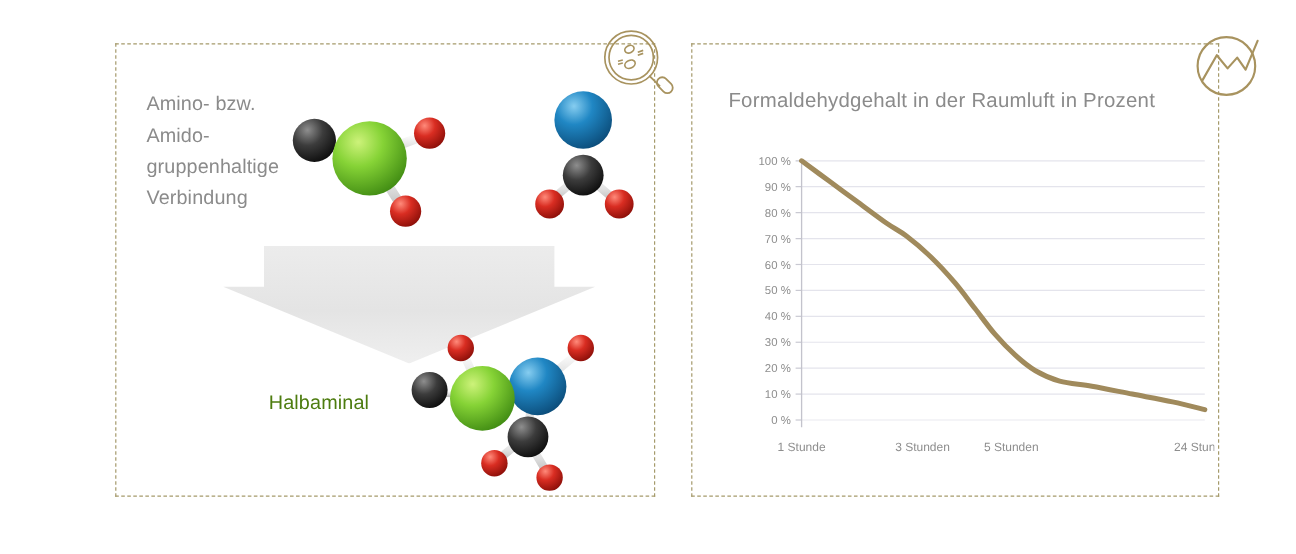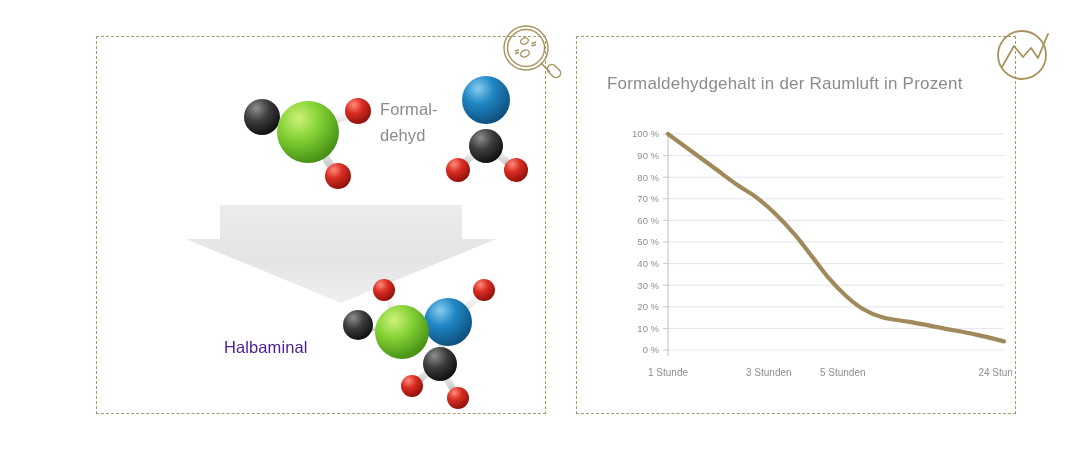--- a/index.html
+++ b/index.html
@@ -58,23 +58,23 @@
     width: 92px;
     font-size: 16.5px;
     line-height: 26px;
     color: #8b8b8b;
     white-space: pre-line;
     letter-spacing: .1px;
   }
   #label-halbaminal {
     position: absolute;
     left: 224px;
-    top: 338px;
+    top: 327px;
     font-size: 16.5px;
-    color: #4c1d95;
+    color: #4d7c0f;
     letter-spacing: .1px;
   }
 
   
   .molecule { position: absolute; }
   #mol-amino       { left: 228px; top: 78px;  width: 170px; height: 120px; }
   #mol-formaldehyd { left: 432px; top: 68px;  width: 110px; height: 122px; }
   #mol-halbaminal  { left: 322px; top: 268px; width: 200px; height: 144px; }
   .molecule svg { display: block; width: 100%; height: 100%; }
 
@@ -137,20 +137,24 @@
         <ellipse cx="24.5" cy="19" rx="4" ry="3" transform="rotate(-25 24.5 19)"></ellipse>
         <ellipse cx="25" cy="31.5" rx="4.5" ry="3.2" transform="rotate(-25 25 31.5)"></ellipse>
         <line x1="31.5" y1="21.5" x2="36" y2="20"></line>
         <line x1="31.5" y1="24" x2="36" y2="22.5"></line>
         <line x1="15" y1="29" x2="19" y2="28"></line>
         <line x1="15" y1="31.5" x2="19" y2="30.5"></line>
       </g>
     </svg>
   </div>
 
+  <div id="label-amino">Amino- bzw.
+Amido-
+gruppenhaltige
+Verbindung</div>
 
   <div class="molecule" id="mol-amino">
     <svg viewBox="0 0 170 120" xmlns="http://www.w3.org/2000/svg">
       <defs>
         <radialGradient id="gGreen" cx="35%" cy="28%" r="78%">
           <stop offset="0%" stop-color="#cdf27a"></stop>
           <stop offset="42%" stop-color="#86d336"></stop>
           <stop offset="100%" stop-color="#3f8a12"></stop>
         </radialGradient>
         <radialGradient id="gBlack" cx="34%" cy="26%" r="80%">
@@ -174,22 +178,20 @@
         <line x1="80" y1="52" x2="128" y2="34"></line>
         <line x1="80" y1="52" x2="108" y2="96"></line>
       </g>
       <circle cx="34" cy="39" r="18" fill="url(#gBlack)"></circle>
       <circle cx="130" cy="33" r="13" fill="url(#gRed)"></circle>
       <circle cx="110" cy="98" r="13" fill="url(#gRed)"></circle>
       <circle cx="80" cy="54" r="31" fill="url(#gGreen)"></circle>
     </svg>
   </div>
 
-  <div id="label-formaldehyd">Formal-
-dehyd</div>
 
   <div class="molecule" id="mol-formaldehyd">
     <svg viewBox="0 0 110 122" xmlns="http://www.w3.org/2000/svg">
       <defs>
         <radialGradient id="gBlue" cx="34%" cy="26%" r="80%">
           <stop offset="0%" stop-color="#86cdf0"></stop>
           <stop offset="40%" stop-color="#2087c4"></stop>
           <stop offset="100%" stop-color="#0b4b78"></stop>
         </radialGradient>
       </defs>

